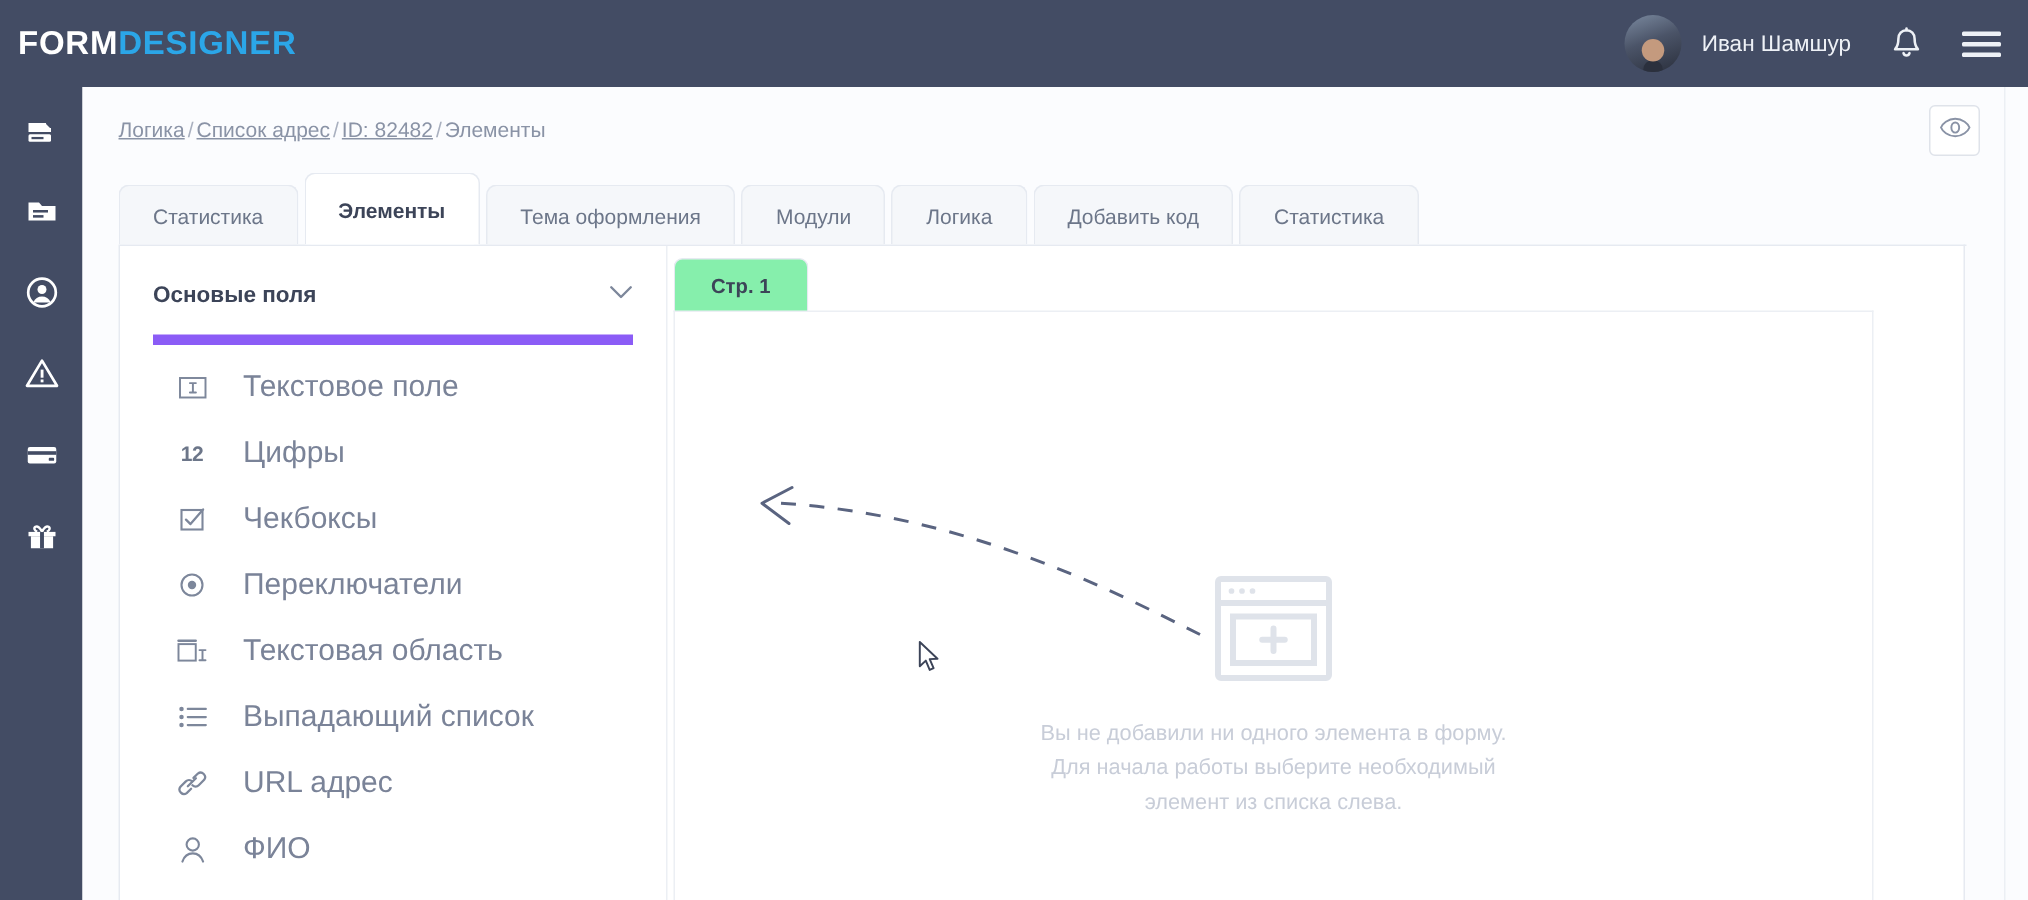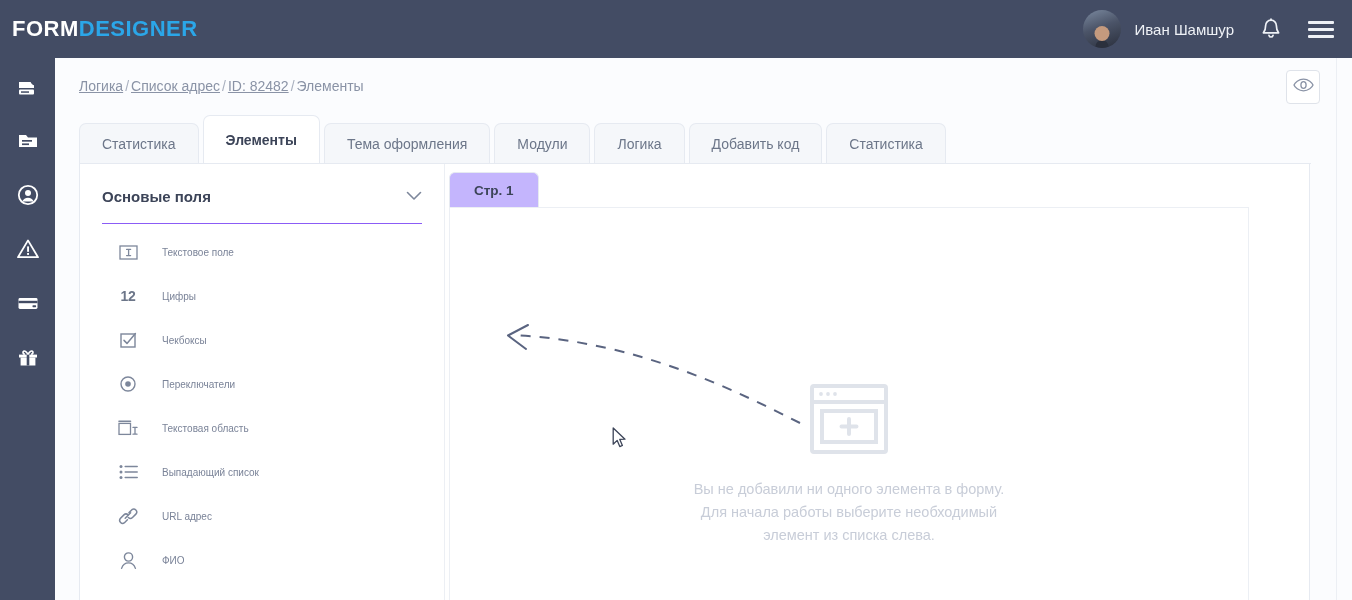--- a/index.html
+++ b/index.html
@@ -78,36 +78,36 @@
   .card {
     position: absolute; left: 24px; top: 105px; width: 1231px; height: 495px;
     background: #ffffff; border: 1px solid #e6eaf1; border-top: none;
   }
   .card-topline { position: absolute; left: 0; top: 0; width: 1231px; height: 1px; background: #e6eaf1; }
 
   
   .fieldpanel { position: absolute; left: 0; top: 1px; width: 365px; height: 494px; border-right: 1px solid #eceff4; }
   .group-head {
     margin: 23px 22px 0 22px; display: flex; align-items: center;
-    padding-bottom: 18px; border-bottom: 1px solid #8b5cf6; cursor: pointer; text-align: right;
+    padding-bottom: 18px; border-bottom: 7px solid #8b5cf6; cursor: pointer; text-align: right;
   }
   .group-title { font-size: 15px; font-weight: bold; color: #3c4458; }
   .group-chevron { margin-left: auto; }
   .field-list { padding-top: 6px; }
   .field-item { display: flex; align-items: center; height: 44px; padding-left: 36px; cursor: grab; }
   .field-icon { width: 24px; display: flex; align-items: center; justify-content: center; color: #7d879b; flex: none; }
   .field-num { font-size: 14px; font-weight: bold; color: #6c7689; letter-spacing: -0.3px; }
-  .field-label { margin-left: 22px; font-size: 10px; color: #7a8398; }
+  .field-label { margin-left: 22px; font-size: 20px; color: #7a8398; }
 
   
   .canvas { position: absolute; left: 366px; top: 1px; width: 865px; height: 494px; }
   .pagetabs { position: absolute; left: 3px; top: 8px; display: flex; align-items: flex-end; height: 36px; width: 800px; }
   .ptab {
     height: 36px; padding: 0 24px; display: flex; align-items: center;
-    font-size: 13.5px; font-weight: bold; color: #3c4458; background: #c4b5fd;
+    font-size: 13.5px; font-weight: bold; color: #3c4458; background: #86efac;
     border: 1px solid #e6eaf1; border-bottom: none; border-radius: 6px 6px 0 0; cursor: pointer;
   }
   .addpage { display: flex; align-items: center; height: 36px; padding-left: 22px; cursor: pointer; }
   .plus-badge {
     width: 20px; height: 20px; border-radius: 3px; background: #3fb8f0;
     display: flex; align-items: center; justify-content: center; flex: none;
   }
   .plus-badge::before { content: ""; position: absolute; width: 11px; height: 3px; background: #fff; border-radius: 1px; }
   .plus-badge::after { content: ""; position: absolute; width: 3px; height: 11px; background: #fff; border-radius: 1px; }
   .addpage-label { margin-left: 11px; font-size: 14px; color: #3fb8f0; text-decoration: underline; }

